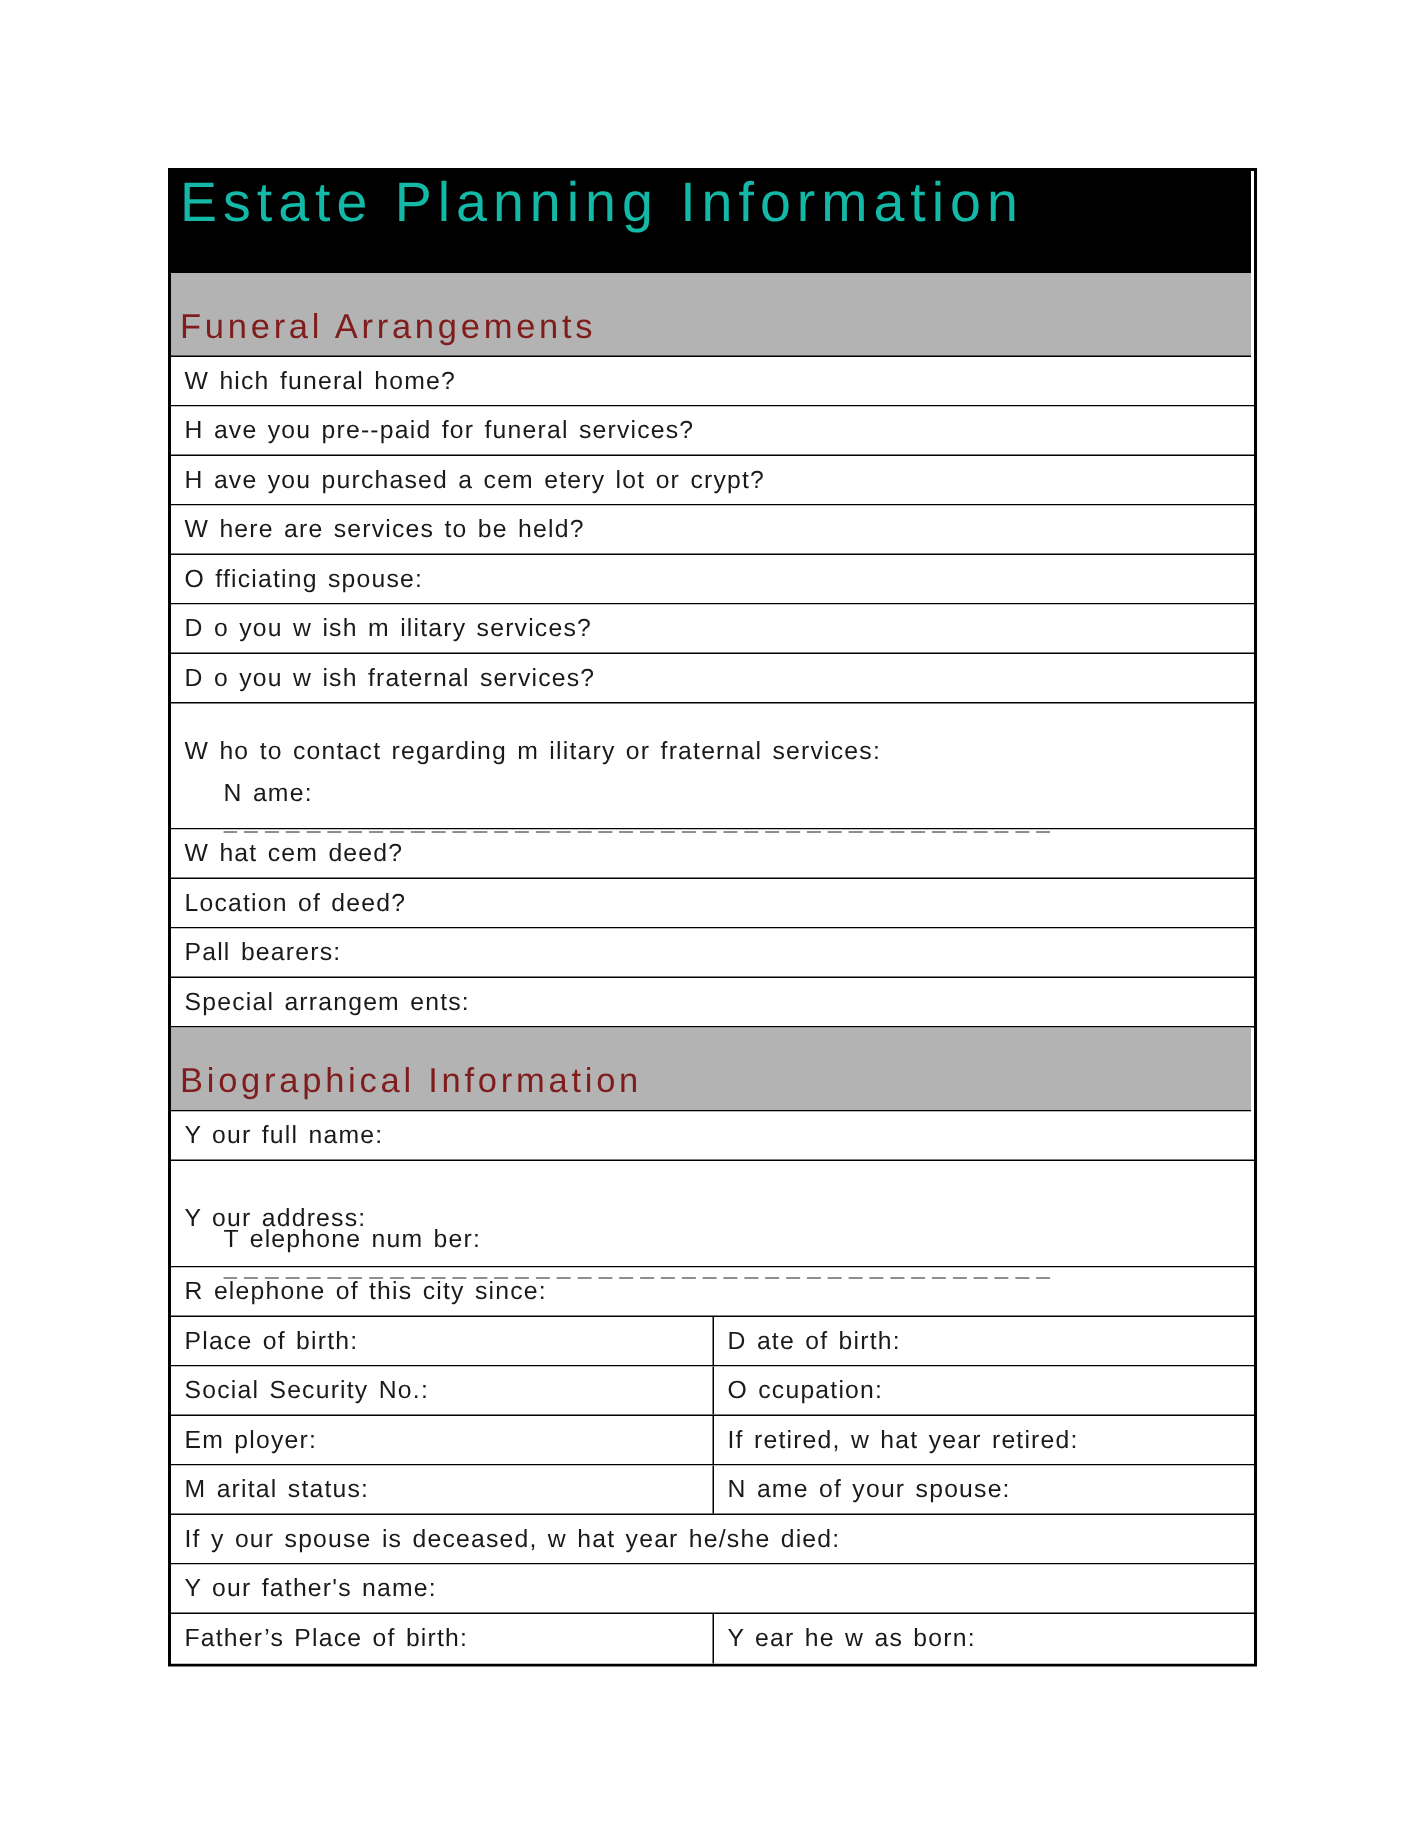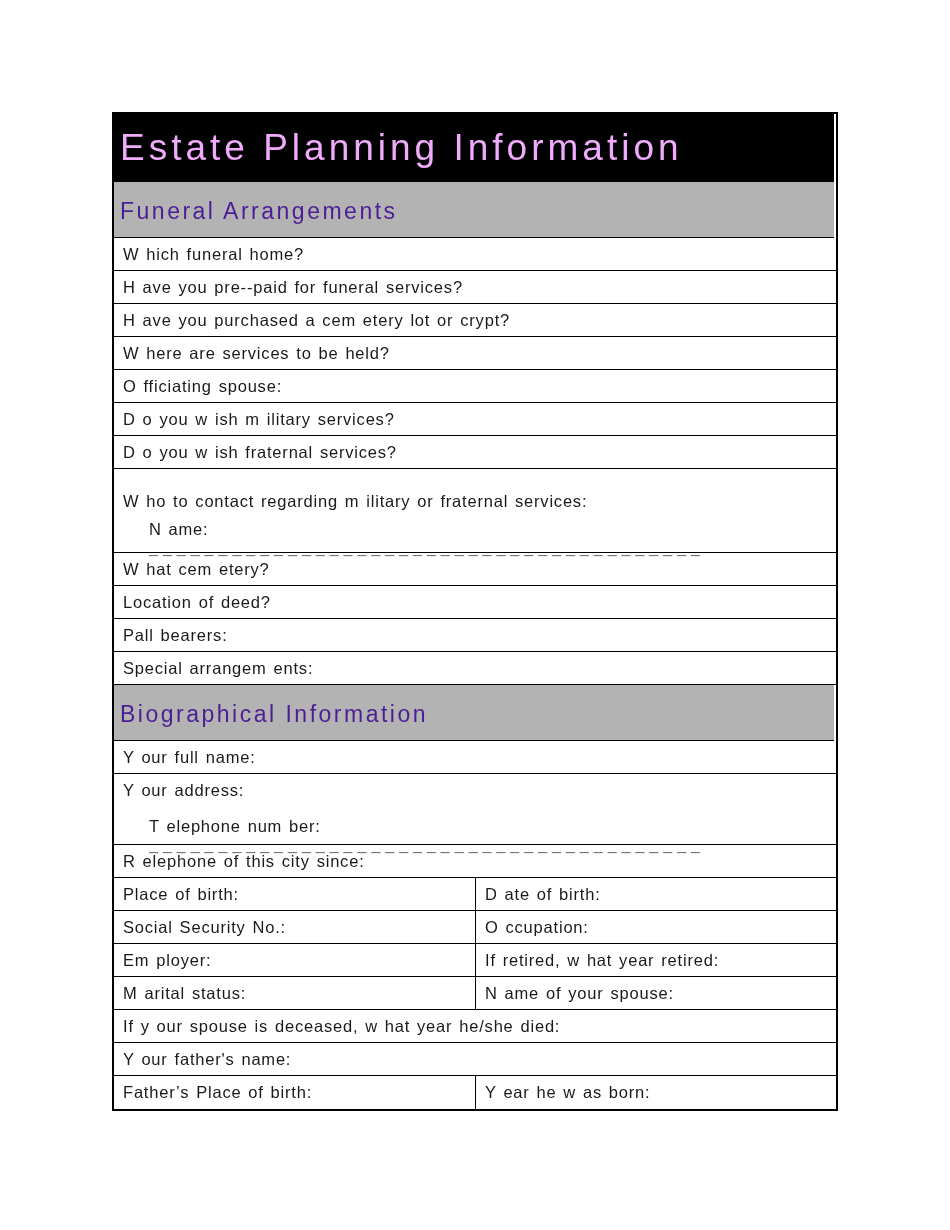--- a/index.html
+++ b/index.html
@@ -20,37 +20,36 @@
     top: 112px;
     width: 726px;
     border: 2px solid #000000;
     background: #ffffff;
   }
 
   .title-bar {
     height: 68px;
     background: #000000;
     width: calc(100% - 2px);      
-    color: #f0abfc;
-    display: flex;
-    align-items: center;
+    color: #14b8a6;
+    display: flex;
     padding: 0 0 0 6px;
     font-size: 37px;
     letter-spacing: 4px;
     white-space: nowrap;
     overflow: hidden;
   }
 
   .section-head {
     height: 56px;
     background: #b3b3b3;
     width: calc(100% - 2px);
-    color: #4c1d95;
-    display: flex;
-    align-items: flex-start;
+    color: #7f1d1d;
+    display: flex;
+    align-items: center;
     padding: 16px 0 0 6px;
     font-size: 23px;
     letter-spacing: 2.5px;
     border-bottom: 1.5px solid #000000;
     white-space: nowrap;
     overflow: hidden;
   }
 
   .row {
     border-bottom: 1.5px solid #000000;
@@ -67,21 +66,21 @@
     display: flex;
     align-items: center;
     padding: 0 9px;
     white-space: nowrap;
     overflow: hidden;
   }
 
   .row.tall {
     height: 71px;
     display: flex;
-    align-items: flex-start;
+    align-items: center;
     padding: 7px 9px 0 9px;
   }
 
   .row.split {
     height: 33px;
     display: flex;
     padding: 0;
   }
   .row.split .cell {
     flex: 1 1 50%;
@@ -160,21 +159,21 @@
       </div>
       <div class="line2">
         <span class="lbl">N ame:</span>
         <span class="fill fill-name">________________________________________</span>
         <span class="lbl">T elephone num ber:</span>
         <span class="fill fill-phone">________________________________________</span>
       </div>
     </div>
 
     <div class="row single">
-      <span>W hat cem etery?</span>
+      <span>W hat cem deed?</span>
     </div>
     <div class="row single">
       <span>Location of deed?</span>
     </div>
     <div class="row single">
       <span>Pall bearers:</span>
     </div>
     <div class="row single">
       <span>Special arrangem ents:</span>
     </div>

